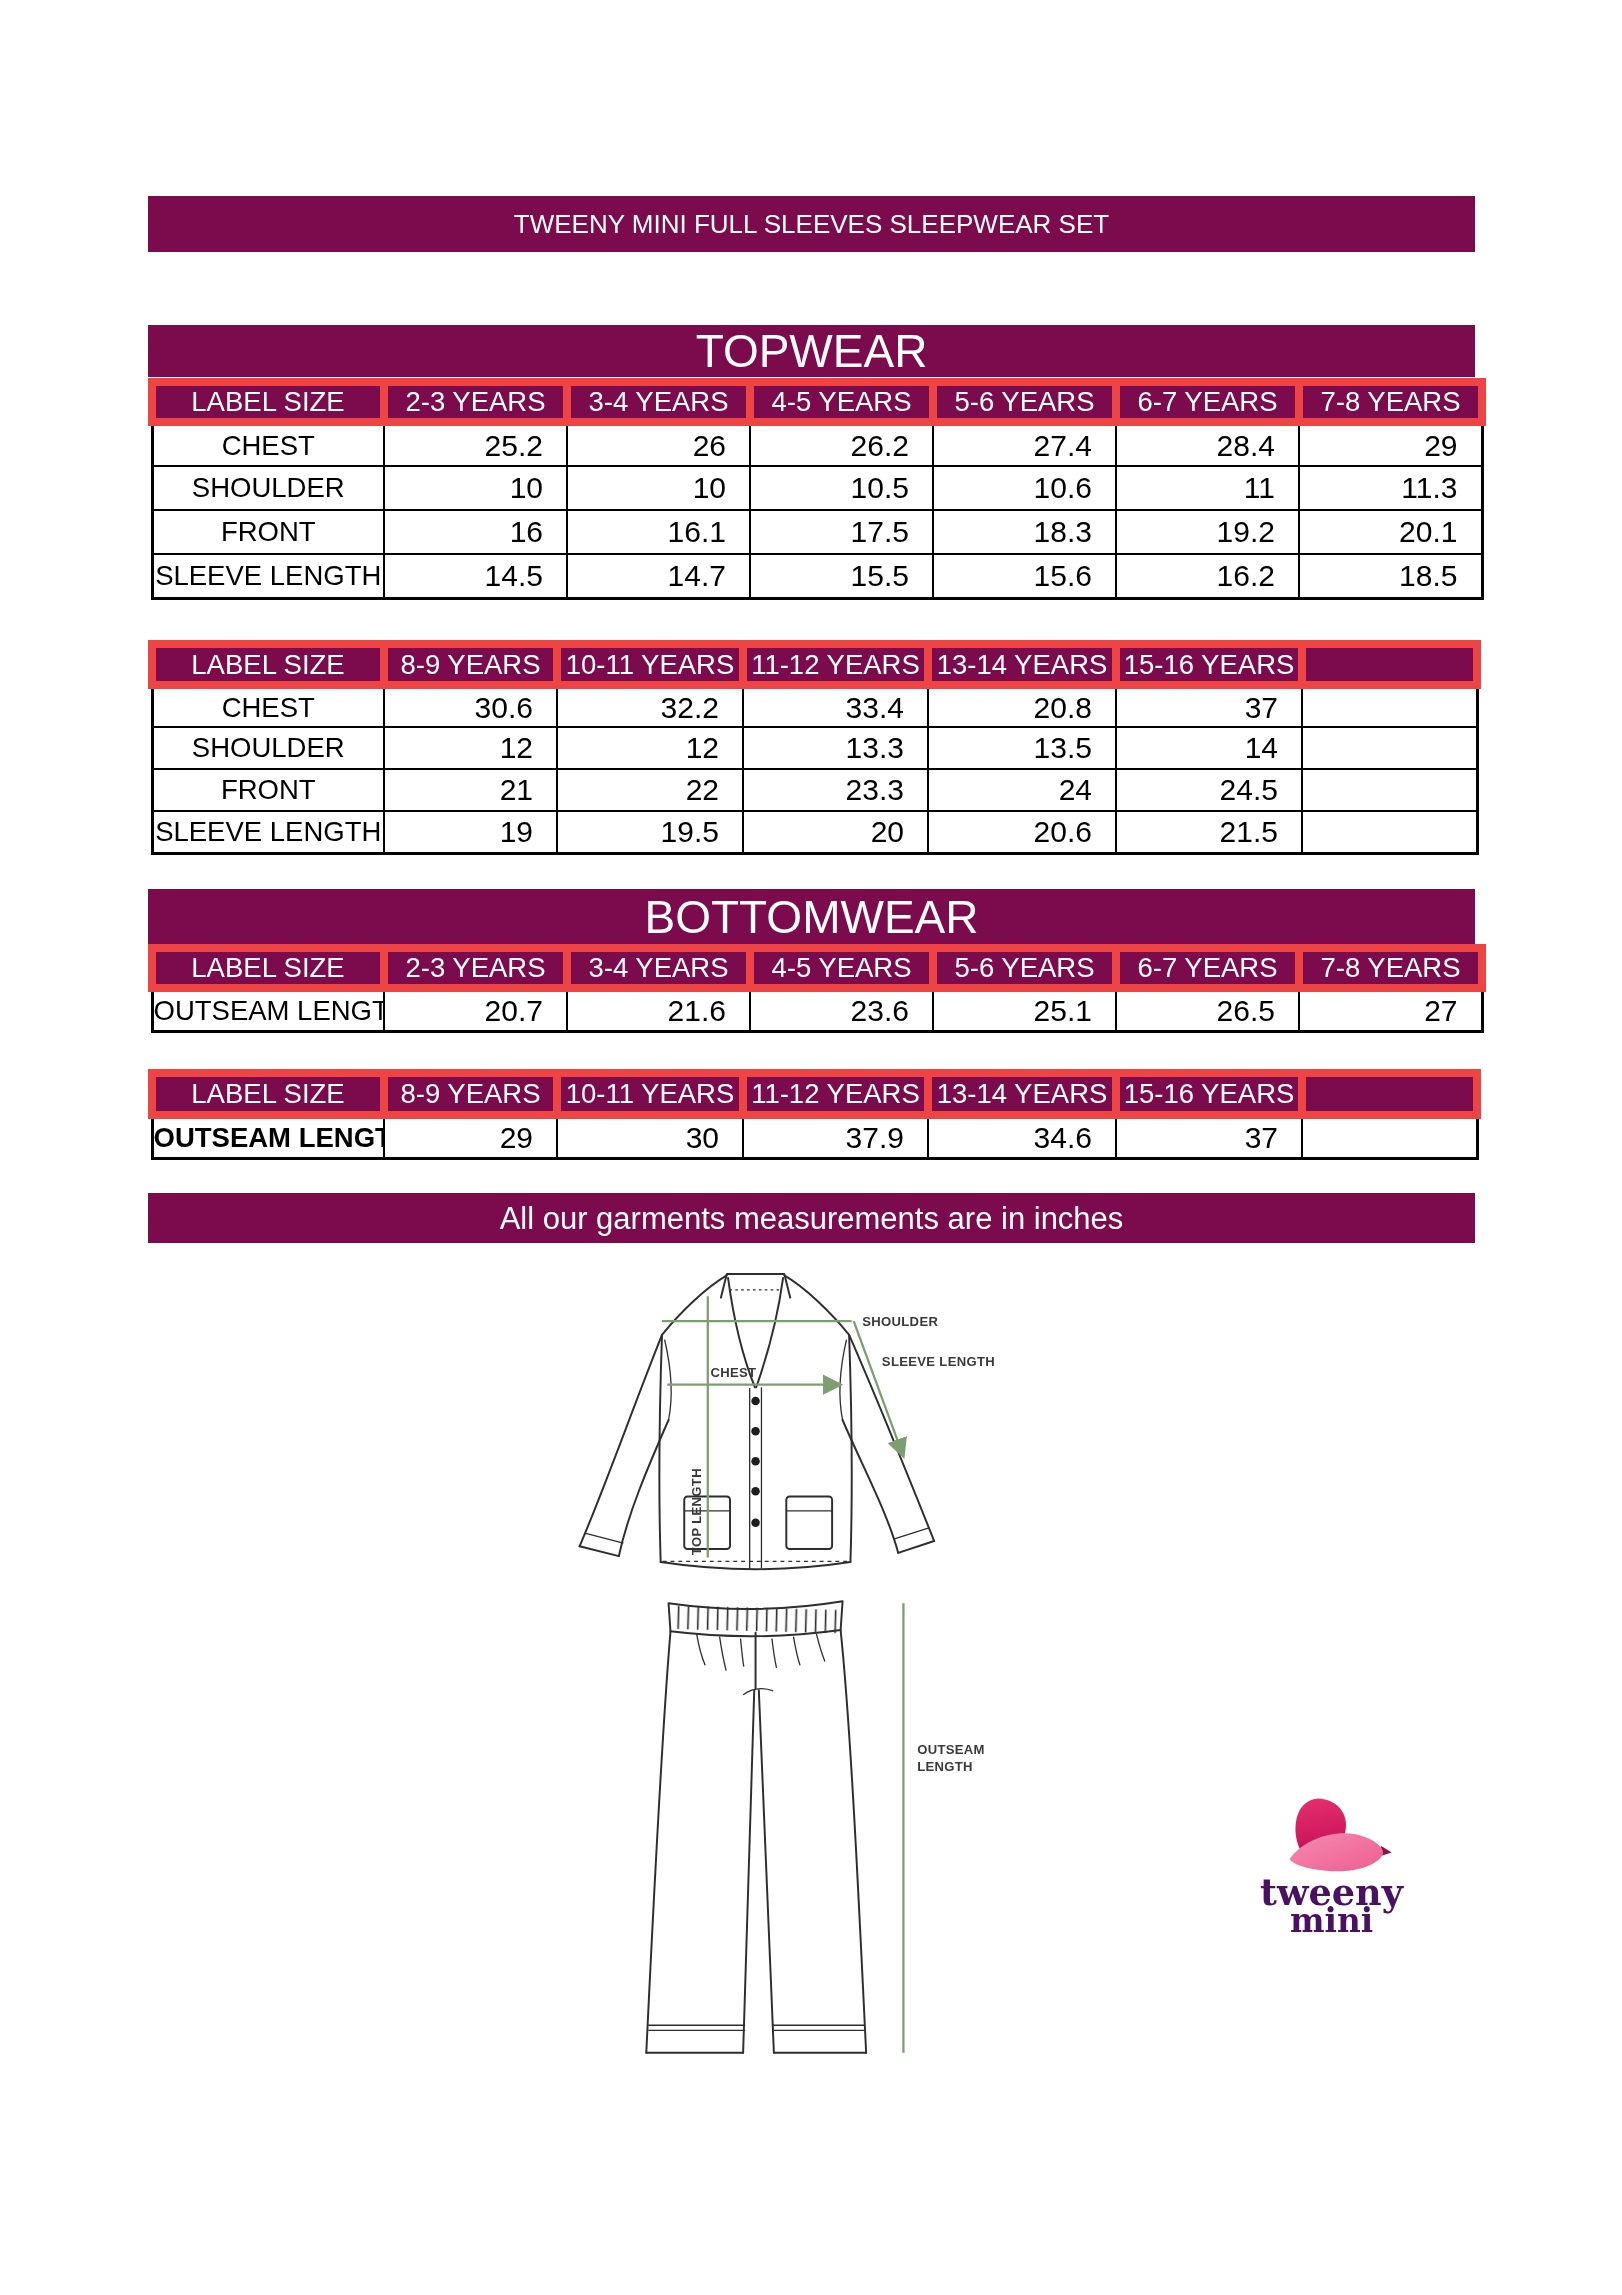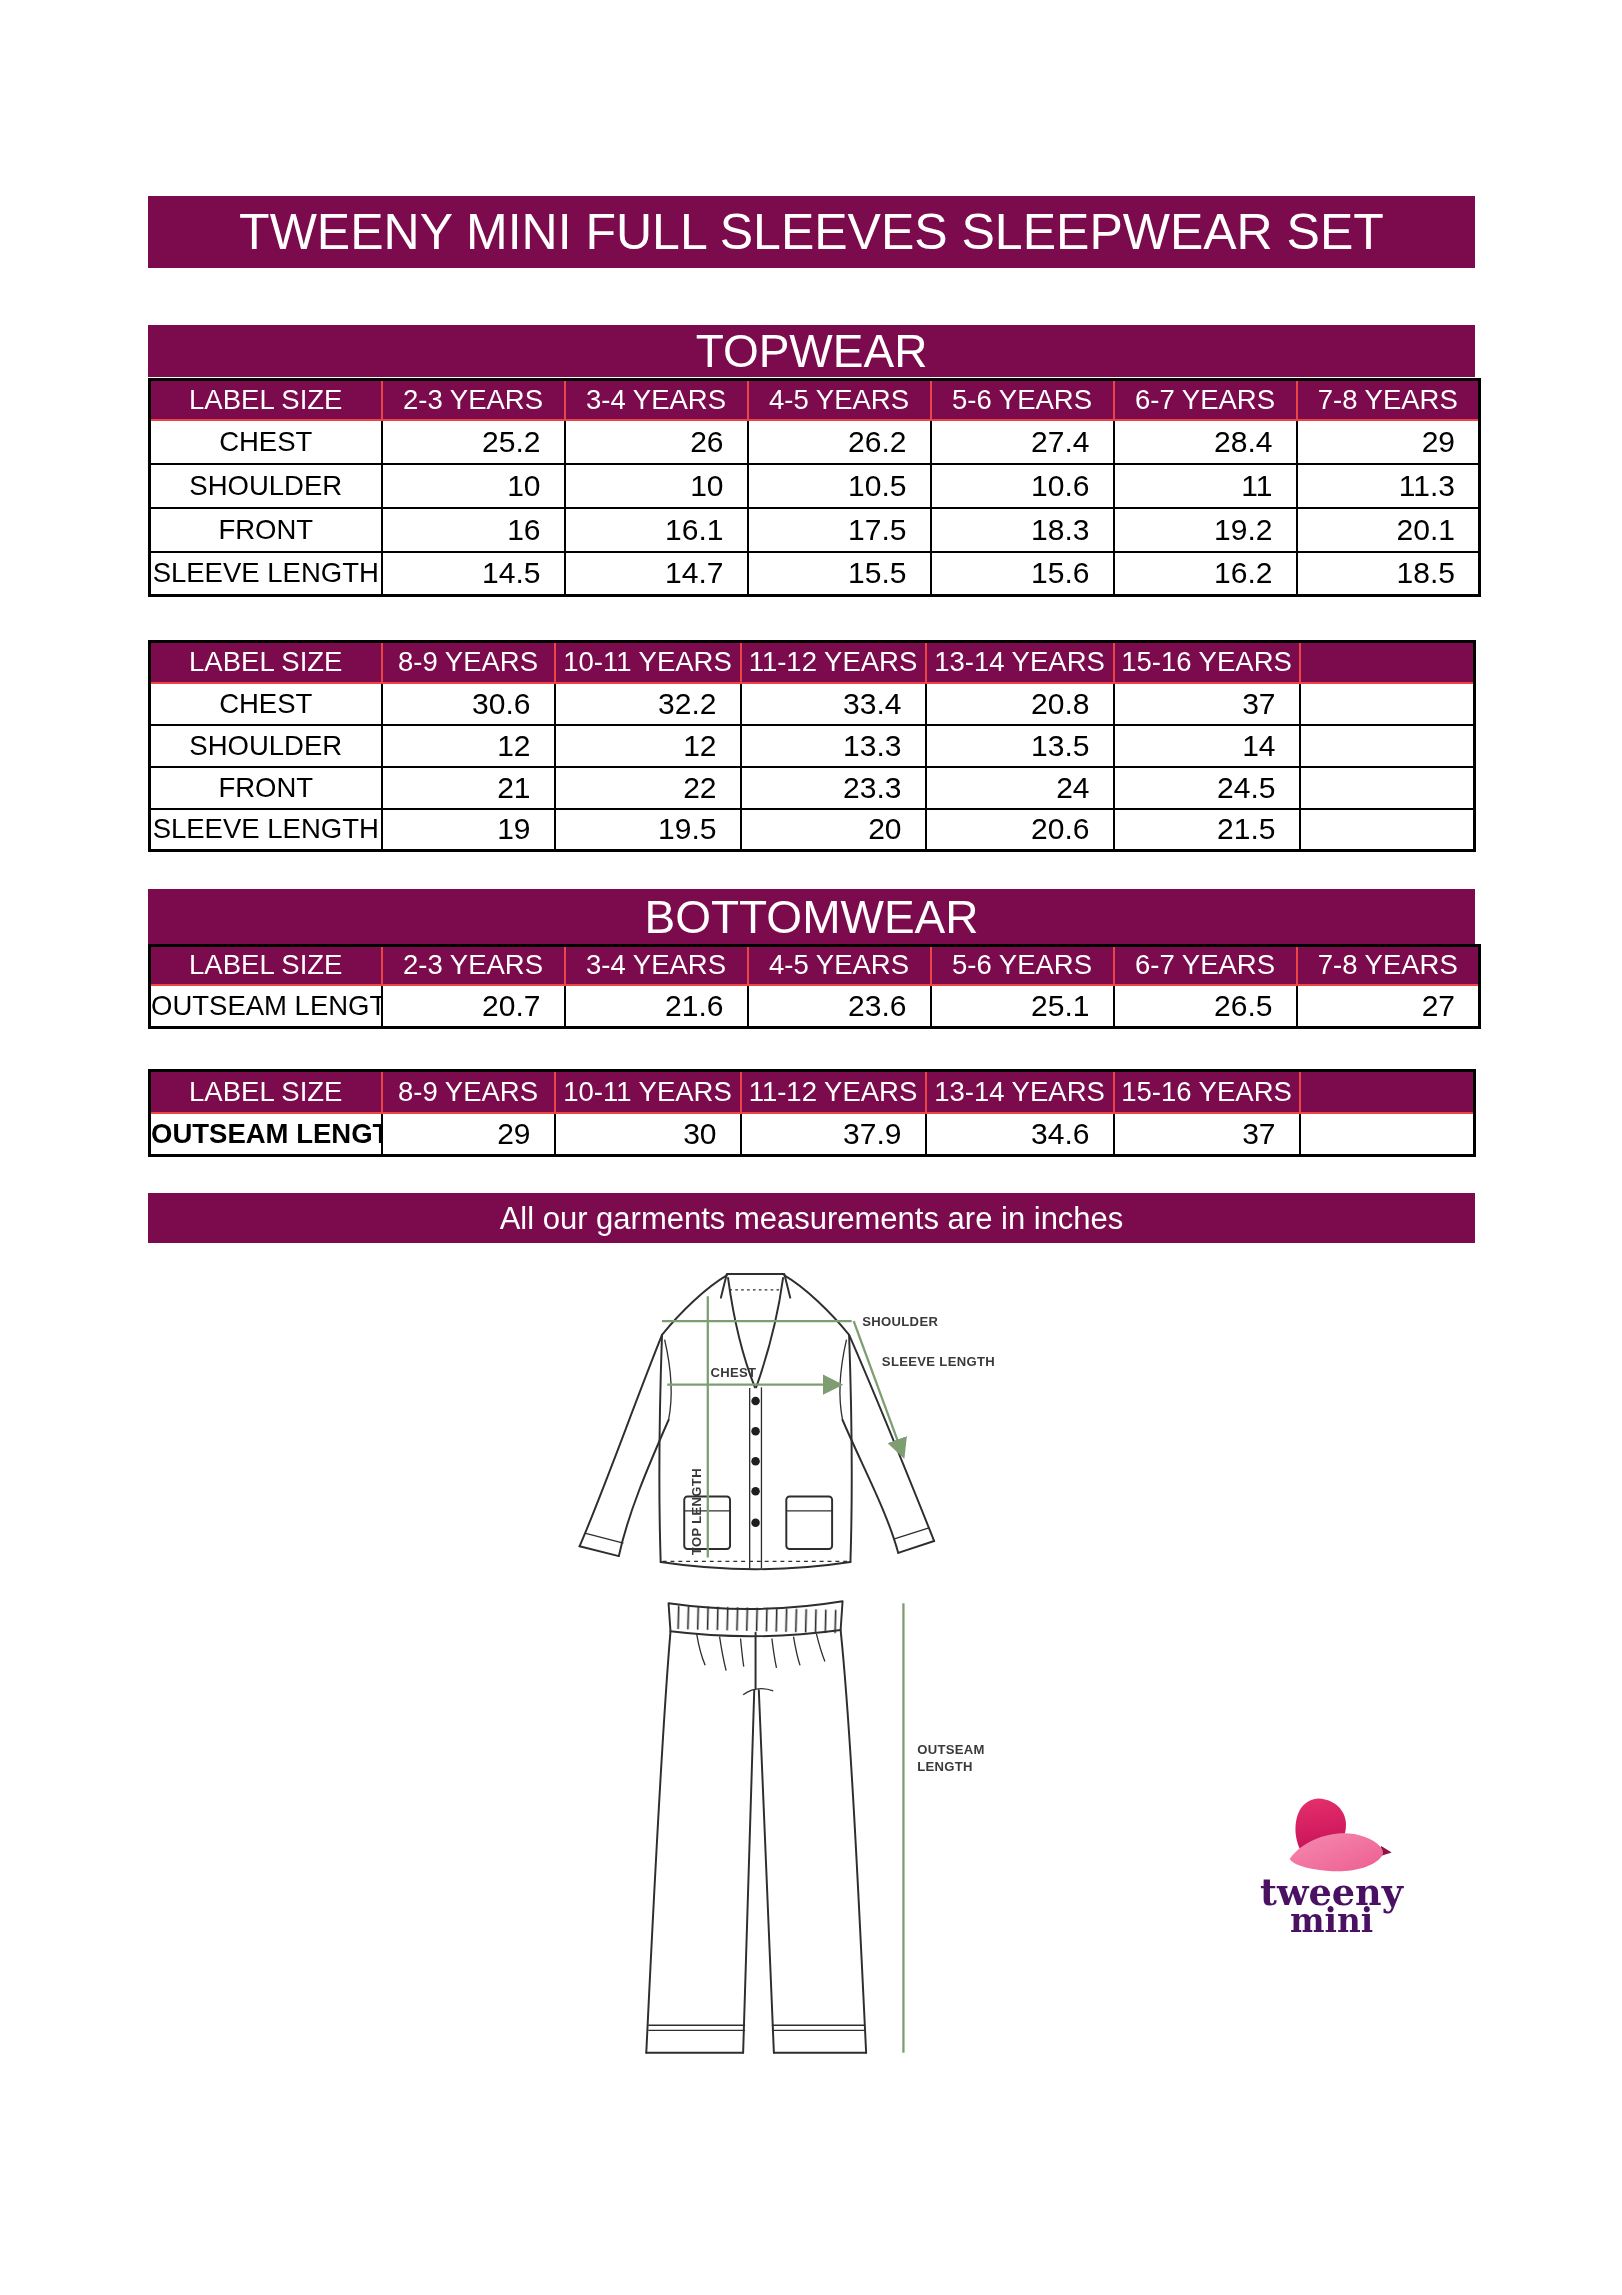--- a/index.html
+++ b/index.html
@@ -7,33 +7,33 @@
     position:relative;width:1622px;height:2295px;background:#ffffff;
     font-family:"Liberation Sans",sans-serif;overflow:hidden;margin:0 auto;
   }
   
   .banner{
     position:absolute;left:148px;width:1327px;
     background:var(--maroon);color:#fff;
     display:flex;align-items:center;justify-content:center;
     text-align:center;line-height:1;
   }
-  .banner.title{top:196px;height:72px;font-size:50px;}
+  .banner.title{top:196px;height:56px;font-size:26px;}
   .banner.section-topwear{top:325px;height:52px;font-size:46px;}
   .banner.section-bottomwear{top:889px;height:56px;font-size:46px;}
   .banner.note{top:1193px;height:50px;font-size:31px;}
   
   table.size-table{
     position:absolute;left:148px;width:1327px;
     border-collapse:collapse;table-layout:fixed;background:#fff;
     border:3.3px solid #000;
   }
   table.size-table th{
     background:var(--maroon);color:#fff;font-weight:normal;
-    font-size:27.5px;border:2px solid #ef4444;text-align:center;
+    font-size:27.5px;border:8px solid #ef4444;text-align:center;
     overflow:hidden;white-space:nowrap;padding:0;
   }
   table.size-table td{
     border:2px solid #000;font-size:30px;color:#000;
     overflow:hidden;white-space:nowrap;padding:0;
   }
   table.size-table td.label{text-align:center;font-size:27.5px;}
   table.size-table td.value{text-align:right;padding-right:23px;}
   .t1{top:378px;} .t1 thead tr{height:40px;} .t1 tbody tr{height:44px;}
   .t2{top:640px;} .t2 thead tr{height:41px;} .t2 tbody tr{height:42px;}

